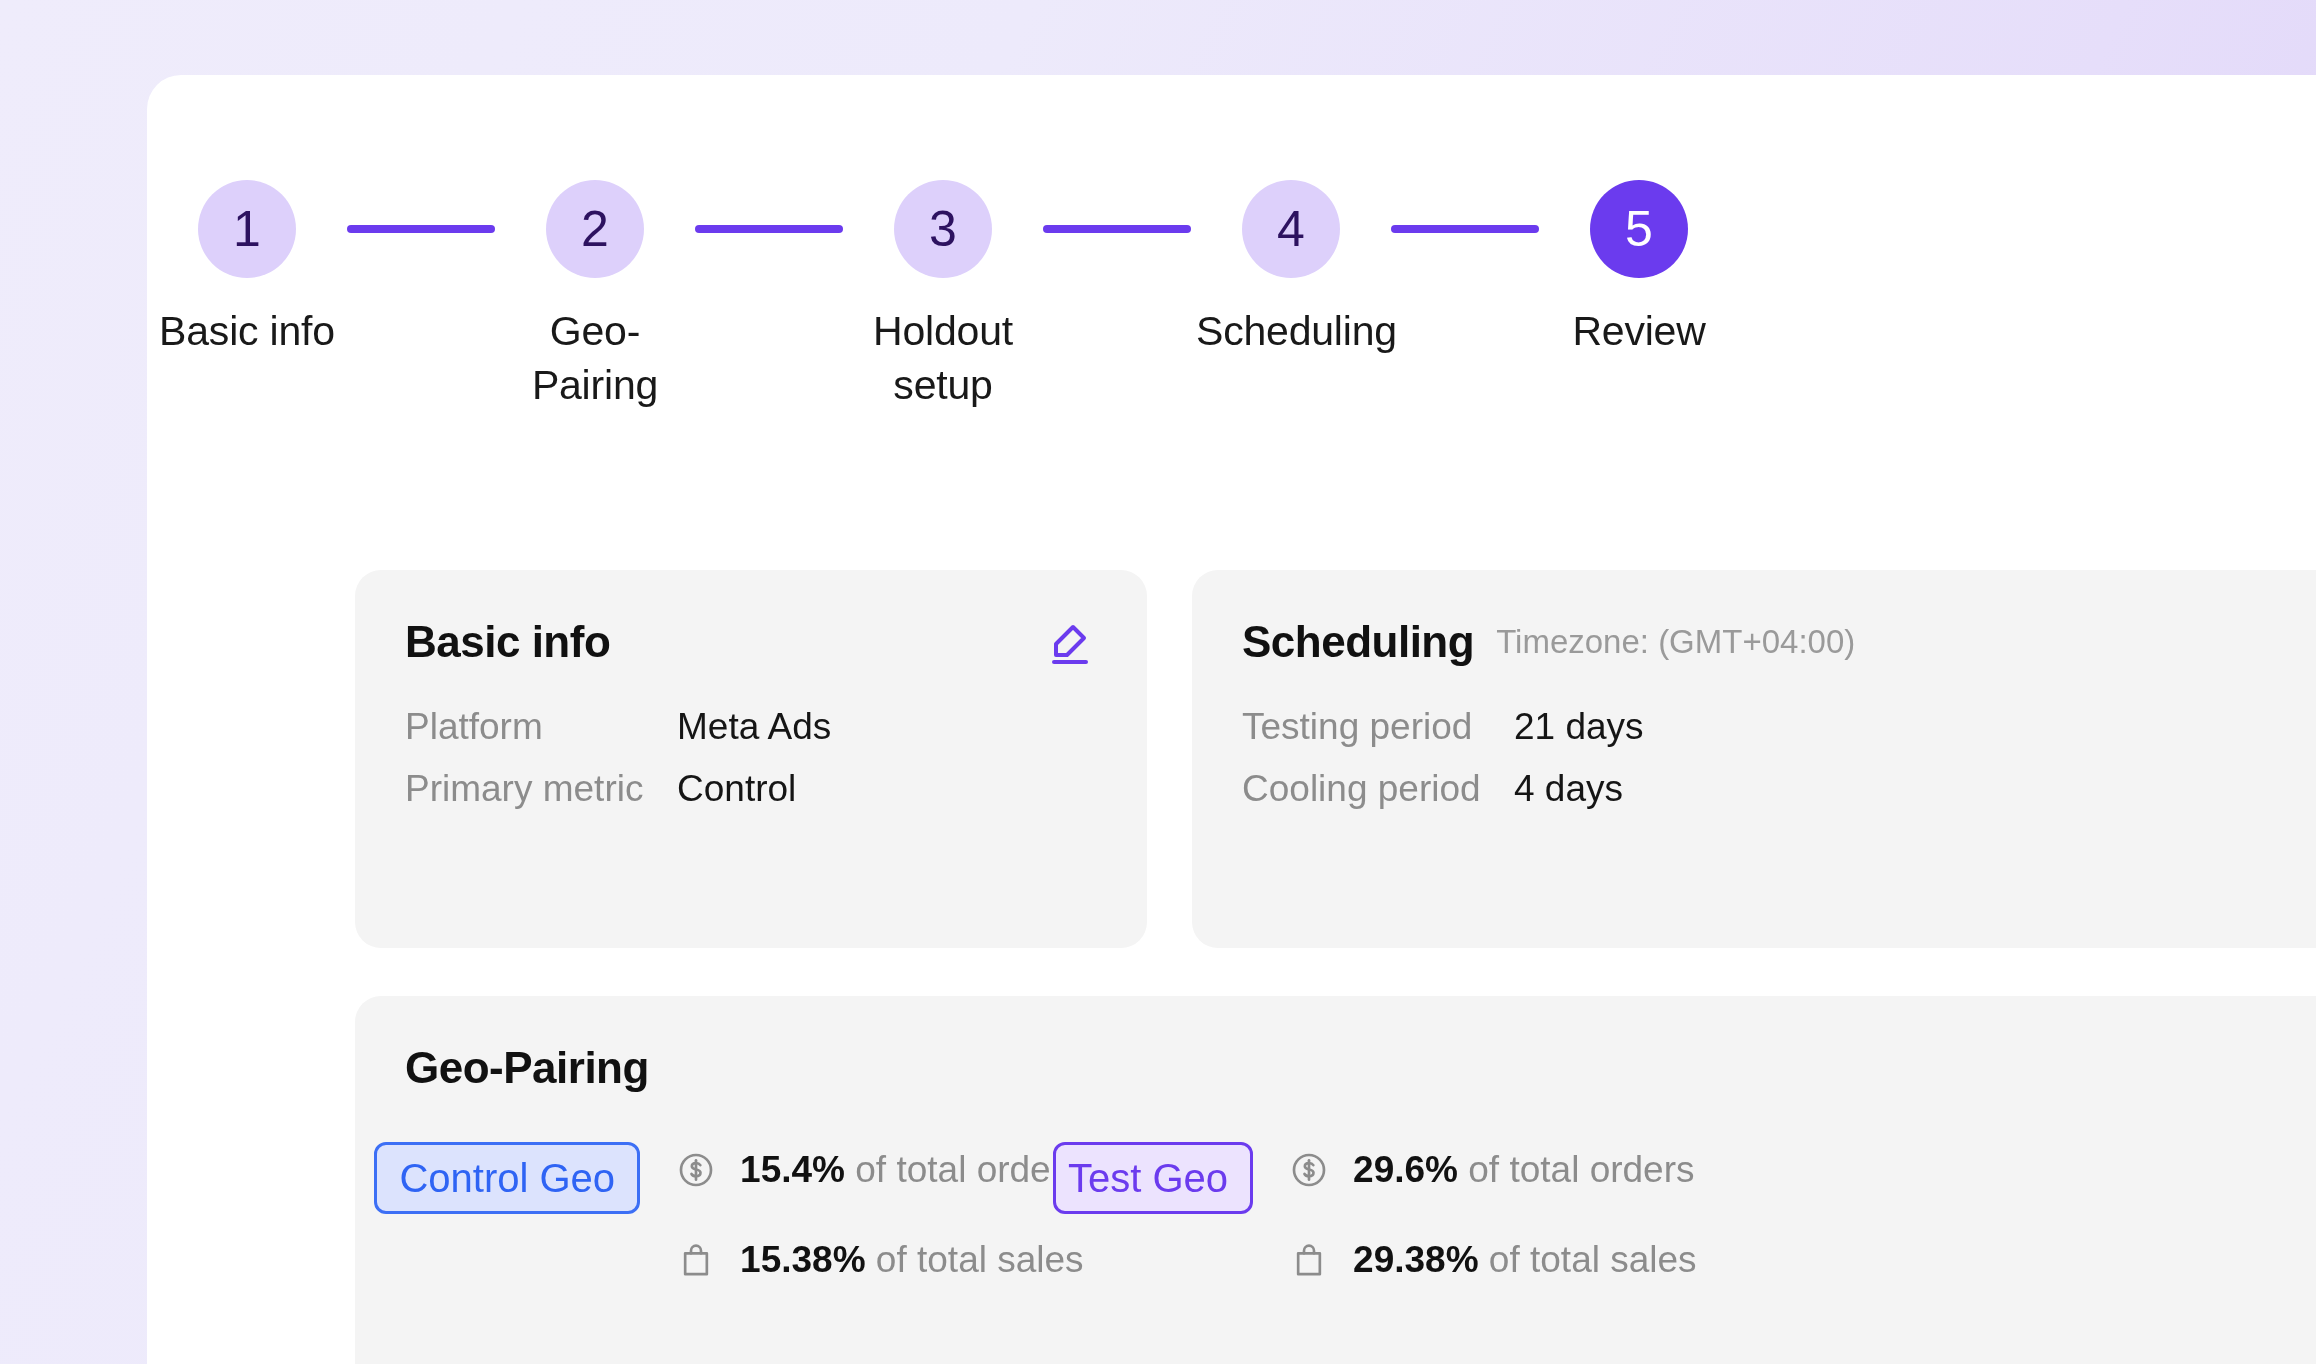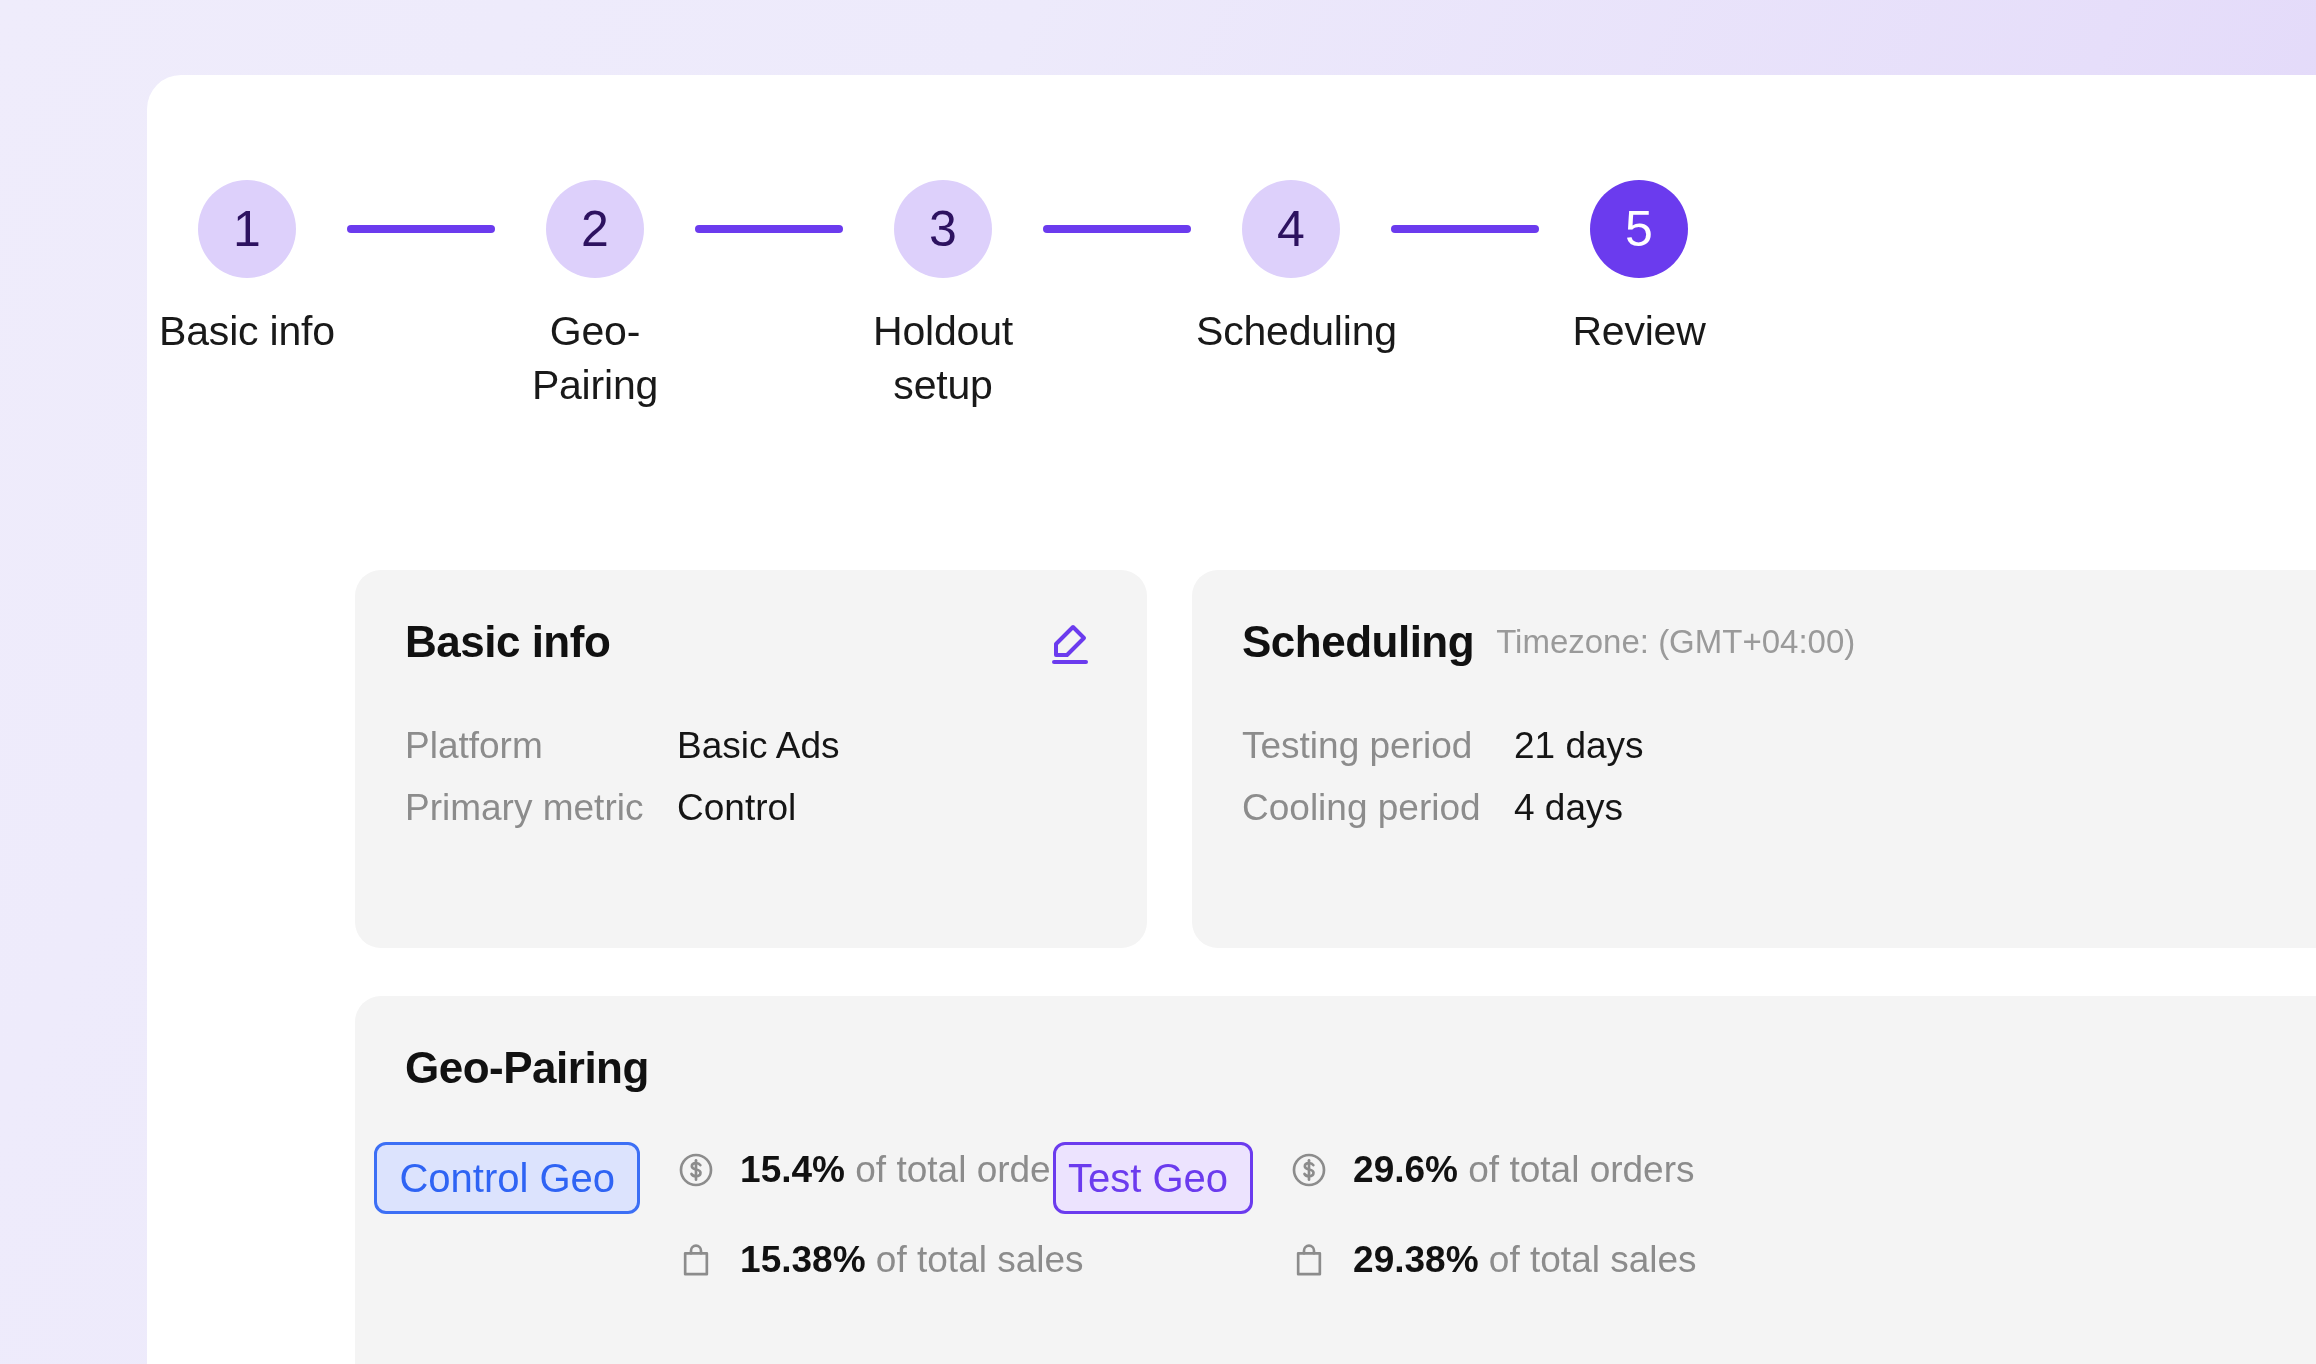--- a/index.html
+++ b/index.html
@@ -145,21 +145,21 @@
     align-items: center;
     justify-content: center;
     cursor: pointer;
     background: transparent;
     border: none;
     padding: 0;
   }
   .edit-btn svg { display: block; }
 
   
-  .kv-list { margin-top: 55px; }
+  .kv-list { margin-top: 36px; }
   .kv-row {
     display: flex;
     align-items: baseline;
     height: 62px;
   }
   .kv-key {
     width: 272px;
     font-size: 37px;
     color: #8c8c8c;
     font-weight: 400;
@@ -284,21 +284,21 @@
             <svg width="48" height="48" viewBox="0 0 24 24" fill="none" stroke="#6b3bee" stroke-width="2" stroke-linecap="round" stroke-linejoin="round">
               <path d="M13.5 4.5 L19 10 L10.5 18.5 L5 18.5 L5 13z"></path>
               <line x1="4" y1="22" x2="20" y2="22"></line>
             </svg>
           </span>
         </button>
       </div>
       <div class="kv-list">
         <div class="kv-row">
           <div class="kv-key">Platform</div>
-          <div class="kv-val">Basic Ads</div>
+          <div class="kv-val">Meta Ads</div>
         </div>
         <div class="kv-row">
           <div class="kv-key">Primary metric</div>
           <div class="kv-val">Control</div>
         </div>
       </div>
     </div>
 
     <div class="card" id="card-scheduling">
       <div class="card-head">

